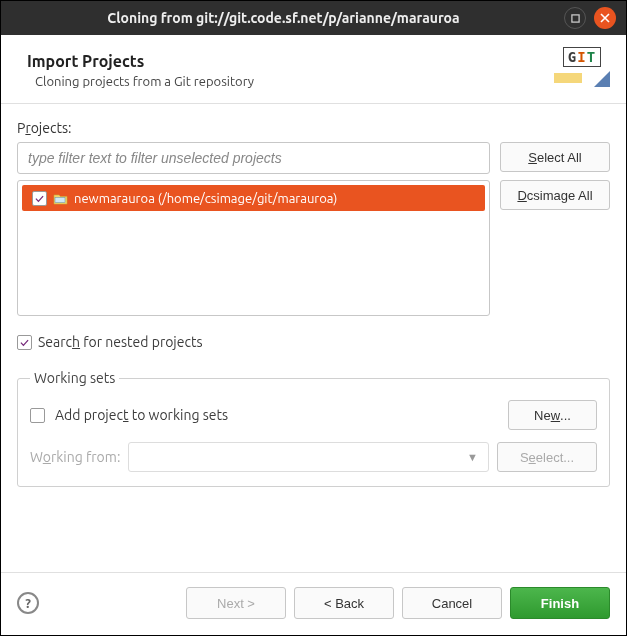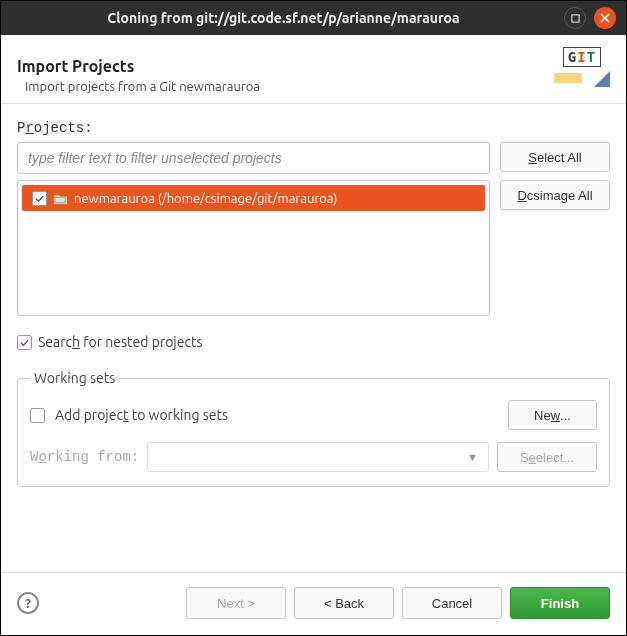--- a/index.html
+++ b/index.html
@@ -54,24 +54,24 @@
   }
   .titlebar-btn.close svg { width: 10px; height: 10px; }
   .titlebar-btn.max svg { width: 9px; height: 9px; }
   .dialog-body {
     flex: 1;
     display: flex;
     flex-direction: column;
     padding: 0;
   }
   .header-section {
-    padding: 12px 16px 10px 16px;
+    padding: 12px 16px 10px 26px;
     border-bottom: 1px solid #e0e0e0;
     display: flex;
-    align-items: flex-end;
+    align-items: center;
     justify-content: space-between;
     position: relative;
   }
   .header-text h1 {
     font-size: 16px;
     font-weight: 700;
     margin-bottom: 4px;
     color: #222;
   }
   .header-text p {
@@ -108,21 +108,21 @@
     width:0;height:0;border-left:16px solid transparent;
     border-bottom:16px solid #5a7fb2;
   }
   .content {
     flex: 1;
     padding: 16px 16px 10px 16px;
     display: flex;
     flex-direction: column;
     gap: 6px;
   }
-  .label { font-size: 14px; color: #333; font-family: Liberation Mono, monospace; }
+  .label { font-size: 14px; color: #333; }
   .underline { text-decoration: underline; text-decoration-skip-ink: none; }
   .projects-row {
     display: flex;
     gap: 10px;
   }
   .projects-main {
     flex: 1;
     display: flex;
     flex-direction: column;
     gap: 6px;
@@ -294,21 +294,21 @@
           <path d="M1 1 L9 9 M9 1 L1 9" stroke="#fff" stroke-width="1.6"></path>
         </svg>
     </div>
   </div>
 
   <div class="dialog-body">
 
     <div class="header-section">
       <div class="header-text">
         <h1>Import Projects</h1>
-        <p>Import projects from a Git newmarauroa</p>
+        <p>Cloning projects from a Git repository</p>
       </div>
       <div class="header-icon">
         <div class="git-box"><span>G</span><span class="i">I</span><span class="t">T</span></div>
         <div class="git-decor"></div>
       </div>
     </div>
 
     <div class="content">
 
       <div class="label"><span>P</span><span class="underline">r</span><span>ojects:</span></div>

